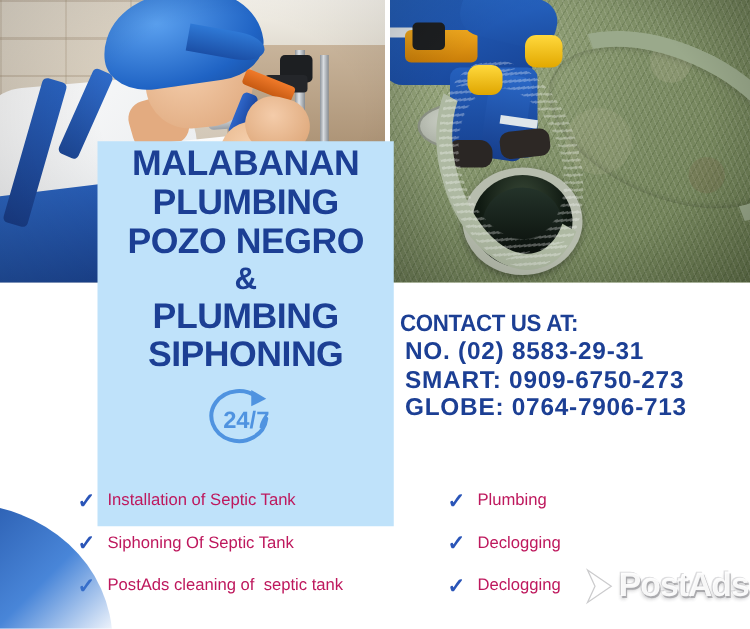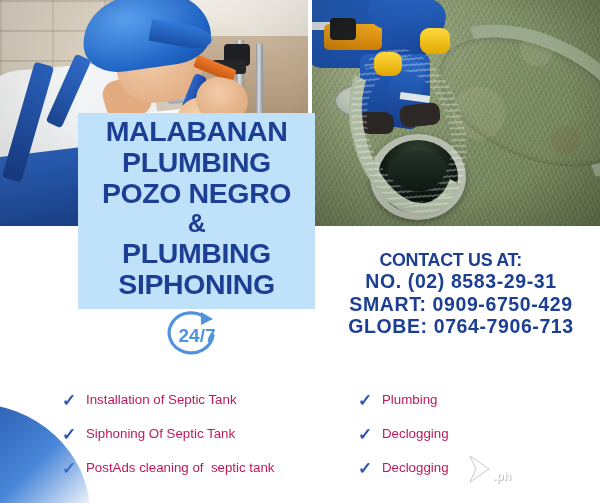--- a/index.html
+++ b/index.html
@@ -213,21 +213,21 @@
     background:repeating-linear-gradient(12deg,rgba(255,255,255,.30) 0 2px,rgba(0,0,0,0) 2px 6px);
     -webkit-mask:radial-gradient(closest-side,transparent 72%,#000 74%);
             mask:radial-gradient(closest-side,transparent 72%,#000 74%);
     transform:rotate(-16deg);}
   #photo-right .vig{
     position:absolute;inset:0;
     background:radial-gradient(ellipse at 50% 45%,rgba(0,0,0,0) 55%,rgba(0,0,0,.22) 100%);}
 
   
   #title-panel{
-    position:absolute;left:78px;top:113px;width:237px;height:196px;
+    position:absolute;left:78px;top:113px;width:237px;height:308px;
     background:#bfe2fa;
     display:flex;flex-direction:column;align-items:center;
     padding-top:3px;box-sizing:border-box;
   }
   .title-line{
     color:#1c3f94;
     font-weight:bold;
     font-size:28.5px;
     line-height:31px;
     letter-spacing:-.4px;
@@ -235,21 +235,21 @@
     white-space:nowrap;
   }
   .title-line.amp{font-size:25px;line-height:29px;}
   #badge-247{
     margin-top:7px;width:68px;height:54px;position:relative;
   }
   #badge-247 svg{display:block;width:68px;height:54px;}
 
   
   #contact{
-    position:absolute;left:320px;top:249px;width:278px;text-align:center;
+    position:absolute;left:320px;top:249px;width:278px;
   }
   #contact-heading{
     color:#1c3f94;font-weight:bold;font-size:19px;line-height:21px;
     letter-spacing:-.3px;transform:scaleX(.94);transform-origin:left center;
     white-space:nowrap;
   }
   .contact-line{
     color:#1c3f94;font-weight:bold;font-size:19.5px;line-height:22.5px;
     letter-spacing:.6px;white-space:nowrap;
   }
@@ -372,21 +372,21 @@
         <path d="M38 5 L50 12 L38 18 Z" fill="#4f93e0"></path>
         <text x="34" y="35" text-anchor="middle" font-family="Liberation Sans, sans-serif" font-size="19" font-weight="bold" fill="#4f93e0">24/7</text>
       </svg>
     </div>
   </div>
 
   <div id="contact">
     <div id="contact-heading">CONTACT US AT:</div>
     <div id="contact-lines">
       <div class="contact-line">NO. (02) 8583-29-31</div>
-      <div class="contact-line">SMART: 0909-6750-429</div>
+      <div class="contact-line">SMART: 0909-6750-273</div>
       <div class="contact-line">GLOBE: 0764-7906-713</div>
     </div>
   </div>
 
   <div class="svc-col" id="svc-left">
     <div class="svc-item">
       <span class="svc-check">✓</span>
       <span class="svc-label">Installation of Septic Tank</span>
     </div>
     <div class="svc-item">
@@ -414,16 +414,17 @@
     </div>
   </div>
 
   <div id="corner-swoosh"></div>
 
   <div id="watermark">
     <svg class="wm-play" width="26" height="32" viewBox="0 0 26 32">
       <path d="M3 3 L22 16 L3 29 L9 16 Z" fill="none" stroke="rgba(255,255,255,.9)" stroke-width="1.6"></path>
       <path d="M3 3 L22 16 L3 29 L9 16 Z" fill="none" stroke="rgba(130,130,135,.45)" stroke-width="1" transform="translate(1,1)"></path>
     </svg>
+    <span id="wm-text">PostAds</span>
     <span id="wm-suffix">.ph</span>
   </div>
 
 </div>
 
 </body></html>

